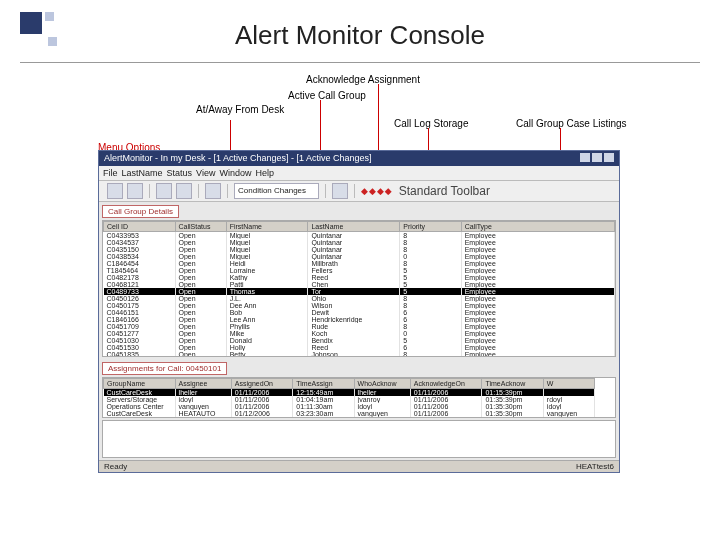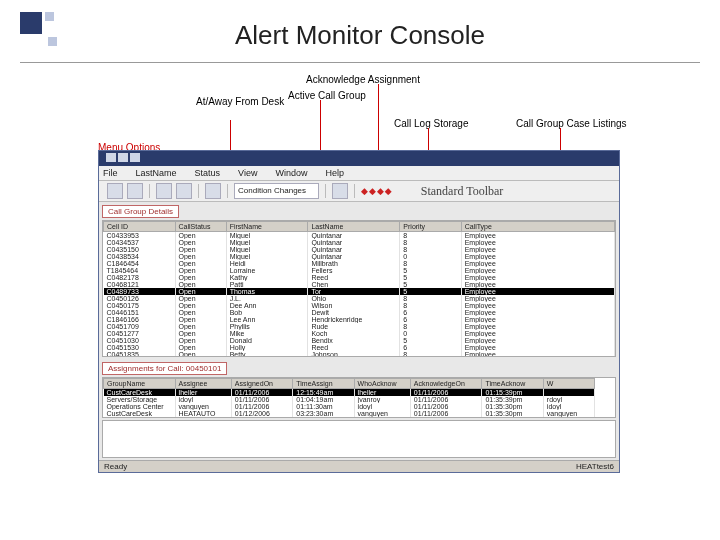--- a/index.html
+++ b/index.html
@@ -10,27 +10,27 @@
   .corner .row2{margin-top:3px;margin-left:25px}
   .rule{position:absolute;top:62px;left:20px;right:20px;height:1px;background:#999}
   .title{position:absolute;top:20px;left:0;right:0;text-align:center;font-family:Verdana,sans-serif;font-size:26px;color:#222}
   .label{position:absolute;font-size:10px;color:#000}
   .label.red{color:#c00}
   .line{position:absolute;background:#c00}
   
   .app{position:absolute;top:150px;left:98px;width:520px;border:1px solid #5a6b99;background:#e8e8e8}
   .titlebar{background:#2a3b6b;color:#fff;font-size:9px;padding:2px 5px;display:flex;justify-content:space-between}
   .winbtns span{display:inline-block;width:10px;height:9px;background:#cfd6e6;margin-left:2px}
-  .menubar{background:#efefef;padding:2px 4px;font-size:9px;display:flex;gap:18px;border-bottom:1px solid #bbb}
+  .menubar{background:#efefef;padding:2px 4px;font-size:9px;display:flex;gap:4px;border-bottom:1px solid #bbb}
   .toolbar{background:#efefef;padding:2px 8px;display:flex;align-items:center;gap:4px;border-bottom:1px solid #bbb}
   .toolbar .btn{width:14px;height:14px;background:#d8dde8;border:1px solid #aab}
   .toolbar .sep{width:1px;height:14px;background:#bbb;margin:0 2px}
   .toolbar .dd{height:14px;background:#fff;border:1px solid #aab;font-size:8px;padding:0 12px 0 3px;line-height:14px;position:relative}
   .toolbar .diamonds{color:#c22;font-size:9px;letter-spacing:1px}
-  .toolbar .stdlabel{font-size:12px;font-family:Liberation Serif, serif;margin-left:24px;color:#444}
+  .toolbar .stdlabel{font-size:12px;font-family:Liberation Sans, sans-serif;margin-left:2px;color:#444}
   .sectiontab{background:#fff;border:1px solid #c06666;color:#a03030;font-size:8px;padding:1px 5px;display:inline-block;margin:3px 16px 0 3px}
   
   table.grid{width:100%;border-collapse:collapse;background:#fff;font-size:7px;table-layout:fixed}
   table.grid th{background:#d4d0c8;border:1px solid #aaa;padding:1px 3px;font-weight:normal;text-align:left;white-space:nowrap;overflow:hidden}
   table.grid td{border-right:1px solid #e2e2e2;padding:0 3px;white-space:nowrap;overflow:hidden;text-overflow:clip}
   tr.selrow td{background:#000;color:#fff}
   .gridwrap{max-height:135px;overflow:hidden;border:1px solid #aaa;margin:2px 3px}
   .gridwrap2{border:1px solid #aaa;margin:2px 3px}
   .blank{height:36px;background:#fff;border:1px solid #aaa;margin:2px 3px}
   .statusbar{display:flex;justify-content:space-between;background:#d4d0c8;border-top:1px solid #aaa;font-size:8px;padding:1px 5px}
@@ -42,38 +42,39 @@
 
 <div class="slide">
   <div class="corner">
      <span class="big"></span><span class="sm"></span>
      <div class="row2"><span class="sm"></span></div>
   </div>
   <div class="title">Alert Monitor Console</div>
   <div class="rule"></div>
 
   <div class="label red" style="top:142px;left:98px">Menu Options</div>
-  <div class="label" style="top:96px;left:196px">At/Away From Desk</div>
+  <div class="label" style="top:104px;left:196px">At/Away From Desk</div>
   <div class="label" style="top:90px;left:288px">Active Call Group</div>
   <div class="label" style="top:74px;left:306px">Acknowledge Assignment</div>
   <div class="label" style="top:118px;left:394px">Call Log Storage</div>
   <div class="label" style="top:118px;left:516px">Call Group Case Listings</div>
   <div class="label" style="top:448px;left:232px">Assignment Status Section</div>
   <div class="label" style="top:448px;left:544px">Polling Status</div>
 
   <div class="line" style="top:120px;left:230px;width:1px;height:55px"></div>
   <div class="line" style="top:100px;left:320px;width:1px;height:75px"></div>
   <div class="line" style="top:84px;left:378px;width:1px;height:92px"></div>
   <div class="line" style="top:128px;left:428px;width:1px;height:48px"></div>
   <div class="line" style="top:128px;left:560px;width:1px;height:60px"></div>
   <div class="line" style="top:390px;left:258px;width:1px;height:55px"></div>
   <div class="line" style="top:434px;left:576px;width:1px;height:14px"></div>
 
   <div class="app">
     <div class="titlebar">
+      <span>AlertMonitor - In my Desk - [1 Active Changes] - [1 Active Changes]</span>
       <span class="winbtns"><span></span><span></span><span></span></span>
     </div>
     <div class="menubar" id="menubar">
         <span>File</span>
         <span>LastName</span>
         <span>Status</span>
         <span>View</span>
         <span>Window</span>
         <span>Help</span>
       </div>

